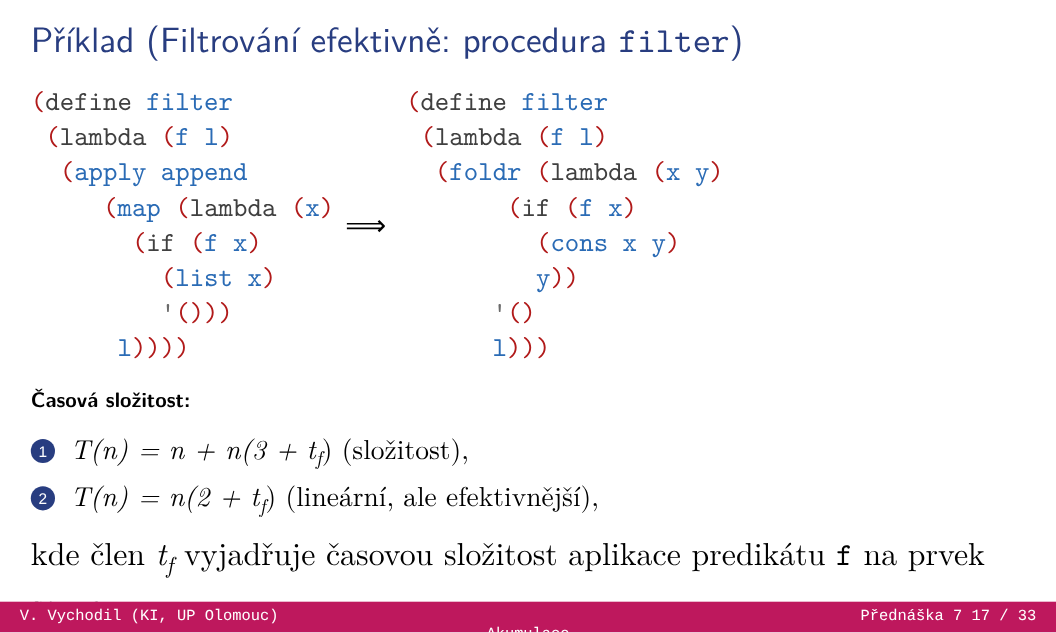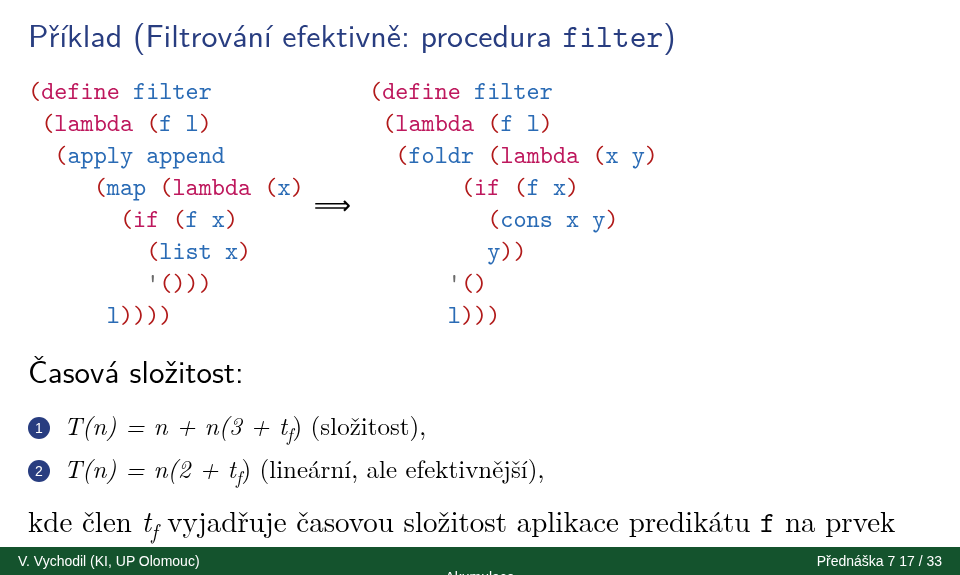--- a/index.html
+++ b/index.html
@@ -40,26 +40,26 @@
     flex: 0 0 auto;
     padding: 0 18px 0 10px;
     font-size: 26px;
     color: #000;
     display: flex;
     align-items: center;
     justify-content: center;
   }
   .code-col.right { flex: 0 0 auto; }
   .paren { color: #b11a1a; }
-  .kw    { color: #be185d; }
+  .kw    { color: #404040; }
   .var   { color: #2a6bb5; }
   .quote { color: #6b6b6b; }
   .subhead {
-    font-size: 31px;
-    font-weight: normal;
+    font-size: 19px;
+    font-weight: bold;
     margin: 10px 0 14px 0;
   }
   .enum-item {
     display: flex;
     align-items: baseline;
     font-size: 25px;
     margin: 4px 0;
     font-family: "Latin Modern Roman", "Computer Modern", Georgia, serif;
   }
   .ball {
@@ -82,26 +82,26 @@
   .tt2  { font-family: "Latin Modern Mono", "Courier New", monospace; font-style: normal; }
   .footnote {
     font-size: 29px;
     margin-top: 10px;
     font-family: "Latin Modern Roman", Georgia, serif;
   }
   .footer {
     position: absolute;
     bottom: 0; left: 0; right: 0;
     height: 28px;
-    background: #14532d;
+    background: #be185d;
     color: #ffffff;
     display: flex;
     align-items: center;
     font-size: 14px;
-    font-family: Liberation Sans, sans-serif;
+    font-family: Liberation Mono, monospace;
   }
   .footer .fleft  { flex: 1; padding-left: 18px; text-align: left; }
   .footer .fmid   { flex: 1; text-align: center; margin-top: 32px; }
   .footer .fright { flex: 1; padding-right: 18px; text-align: right; }
 </style>
 </head>
 <body>
 
 <div class="slide">
 

